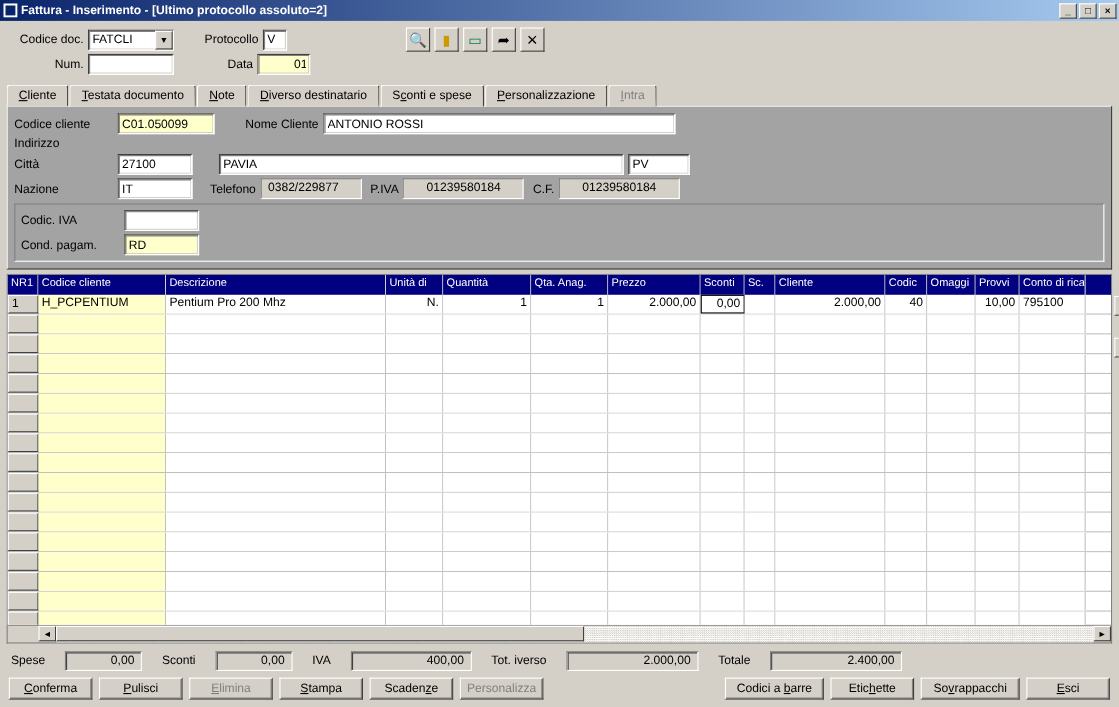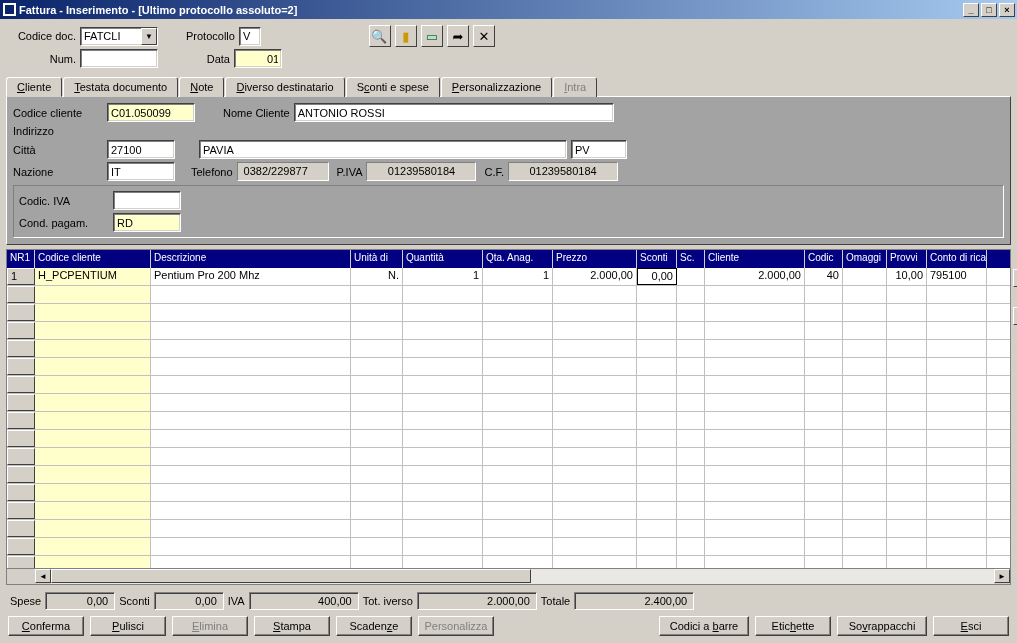--- a/index.html
+++ b/index.html
@@ -224,21 +224,21 @@
   font-size: 10px;
   display: flex;
   align-items: center;
   justify-content: center;
   cursor: pointer;
 }
 .totals {
   display: flex;
   align-items: center;
   padding: 4px 10px;
-  gap: 4px;
+  gap: 18px;
 }
 .totals .tlabel { font-size: 11px; }
 .totals .tval {
   background: #d4d0c8;
   border: 1px solid #808080;
   border-right-color: #fff;
   border-bottom-color: #fff;
   box-shadow: inset 1px 1px 0 #404040;
   padding: 2px 6px;
   min-width: 70px;

